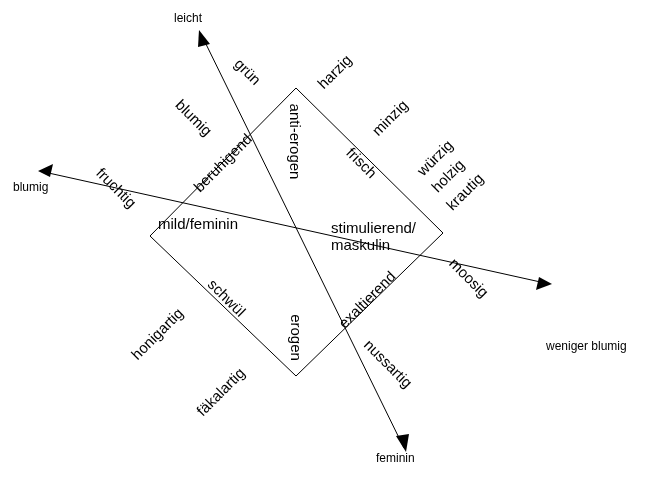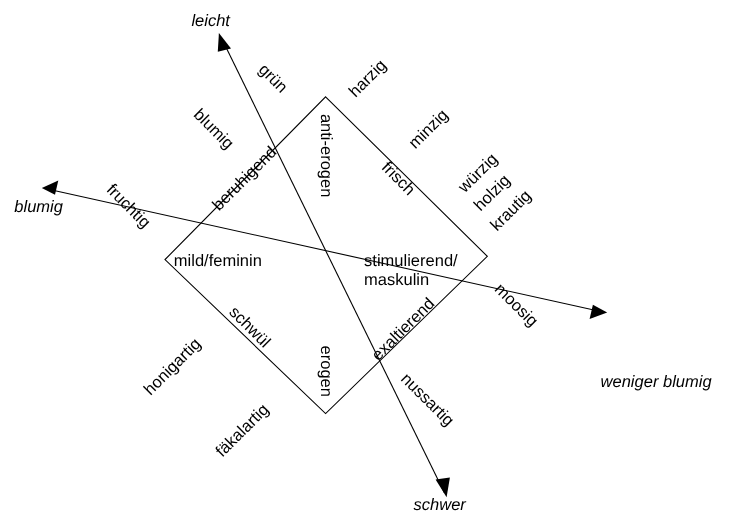--- a/index.html
+++ b/index.html
@@ -1,21 +1,21 @@
 <!DOCTYPE html>
 <html><head>
 <meta charset="utf-8">
 <style>
   html, body { margin: 0; padding: 0; background: #ffffff; }
   body { width: 670px; height: 478px; position: relative; overflow: hidden;
          font-family: "Liberation Sans", sans-serif; color: #000; }
   #canvas { position: absolute; left: 0; top: 0; width: 670px; height: 478px; }
   .lbl { position: absolute; white-space: nowrap; font-size: 15px; line-height: 1;
          transform-origin: center center; }
-  .pole { font-style: italic; font-size: 15px; }
+  .pole { font-size: 12px; }
   .multi { white-space: pre; line-height: 1.15; }
 </style>
 </head>
 <body>
 
 <svg id="canvas" width="670" height="478" viewBox="0 0 670 478" xmlns="http://www.w3.org/2000/svg">
   <defs>
     <marker id="arrowhead" markerWidth="10" markerHeight="10" refX="8" refY="5" orient="auto" markerUnits="userSpaceOnUse">
       <path d="M0,0 L10,5 L0,10 z" fill="#000"></path>
     </marker>
@@ -26,33 +26,33 @@
   <line x1="203" y1="38" x2="404" y2="448" stroke="#000" stroke-width="1"></line>
   <polygon points="199,30 210,44 198,47" fill="#000"></polygon>
   <polygon points="406,452 396,436 409,434" fill="#000"></polygon>
 
   <line x1="44" y1="172" x2="545" y2="283" stroke="#000" stroke-width="1"></line>
   <polygon points="38,171 53,164 50,177" fill="#000"></polygon>
   <polygon points="552,284 536,290 539,277" fill="#000"></polygon>
 </svg>
 
 <div class="lbl pole" style="left:174px; top:12px;">leicht</div>
-<div class="lbl pole" style="left:376px; top:452px;">schwer</div>
+<div class="lbl pole" style="left:376px; top:452px;">feminin</div>
 <div class="lbl pole" style="left:13px; top:181px;">blumig</div>
 <div class="lbl pole" style="left:546px; top:296px;margin-top:44px;">weniger blumig</div>
 
 <div class="lbl" style="left:185px; top:155px; transform: rotate(-45deg);">beruhigend</div>
 <div class="lbl" style="left:344px; top:155px; transform: rotate(45deg);">frisch</div>
 <div class="lbl" style="left:204px; top:290px; transform: rotate(45deg);">schwül</div>
 <div class="lbl" style="left:330px; top:292px; transform: rotate(-45deg);">exaltierend</div>
 
 <div class="lbl" style="left:258px; top:134px; transform: rotate(90deg);">anti-erogen</div>
 <div class="lbl" style="left:273px; top:330px; transform: rotate(90deg);">erogen</div>
-<div class="lbl" style="left:158px; top:230px;">mild/feminin</div>
-<div class="lbl multi" style="left:331px; top:229px;">stimulierend/
+<div class="lbl" style="left:158px; top:216px;">mild/feminin</div>
+<div class="lbl multi" style="left:331px; top:219px;">stimulierend/
 maskulin</div>
 
 <div class="lbl" style="left:233px; top:64px; transform: rotate(45deg);">grün</div>
 <div class="lbl" style="left:314px; top:64px; transform: rotate(-45deg);">harzig</div>
 <div class="lbl" style="left:172px; top:110px; transform: rotate(45deg);">blumig</div>
 <div class="lbl" style="left:368px; top:110px; transform: rotate(-45deg);">minzig</div>
 <div class="lbl" style="left:413px; top:150px; transform: rotate(-45deg);">würzig</div>
 <div class="lbl" style="left:428px; top:168px; transform: rotate(-45deg);">holzig</div>
 <div class="lbl" style="left:442px; top:184px; transform: rotate(-45deg);">krautig</div>
 <div class="lbl" style="left:92px; top:180px; transform: rotate(45deg);">fruchtig</div>

